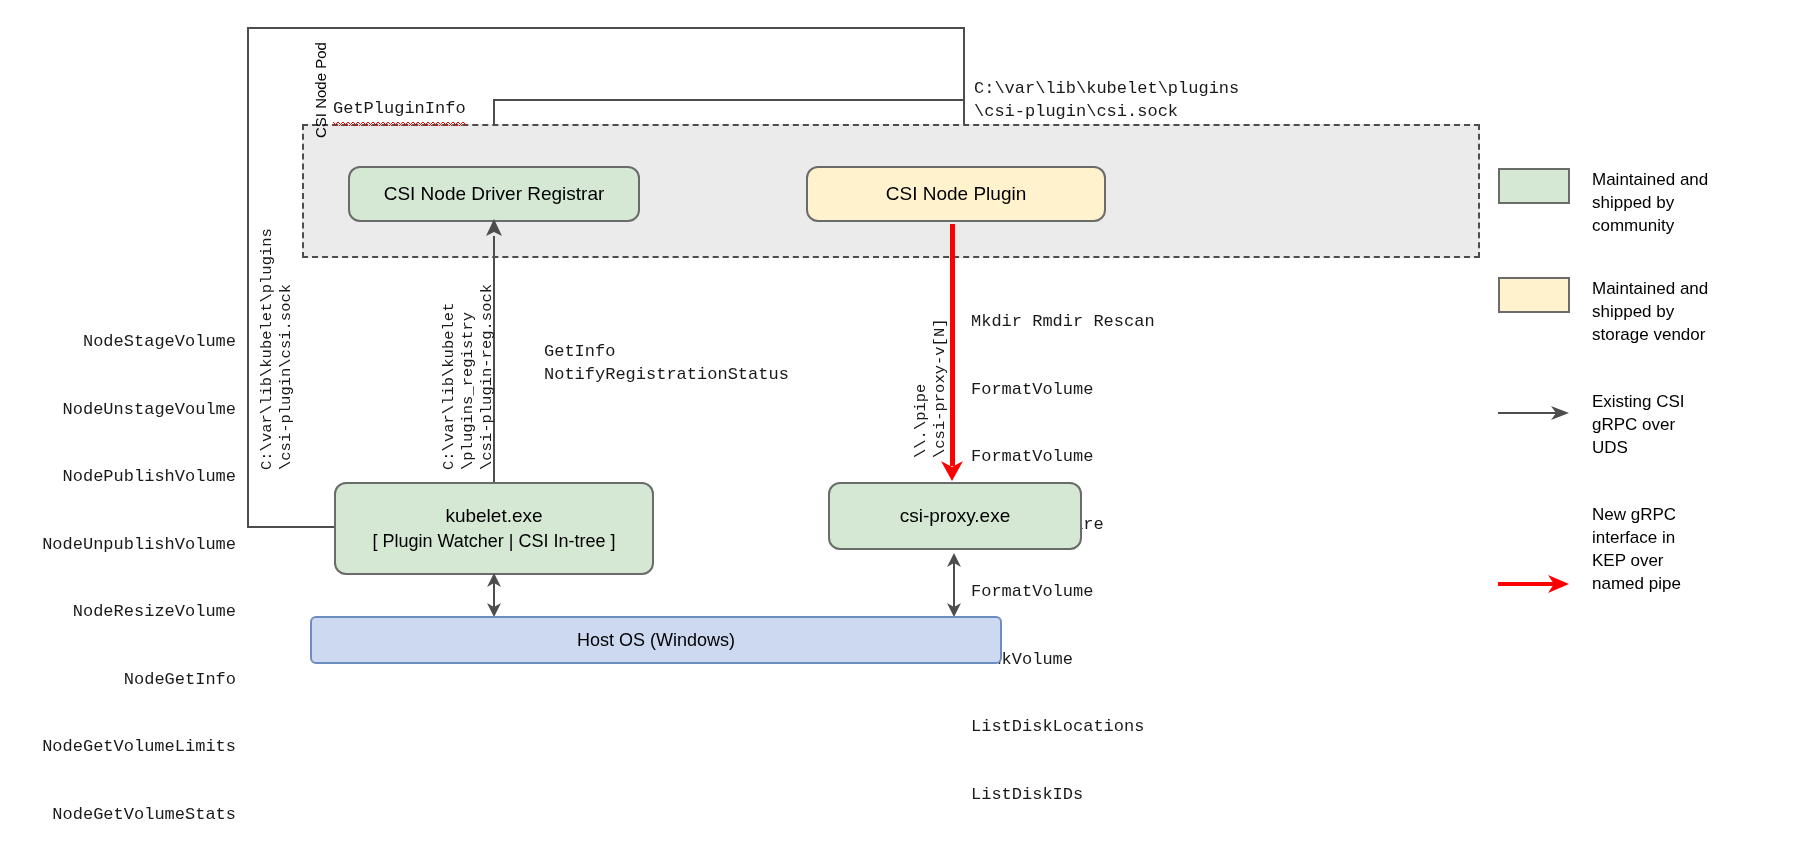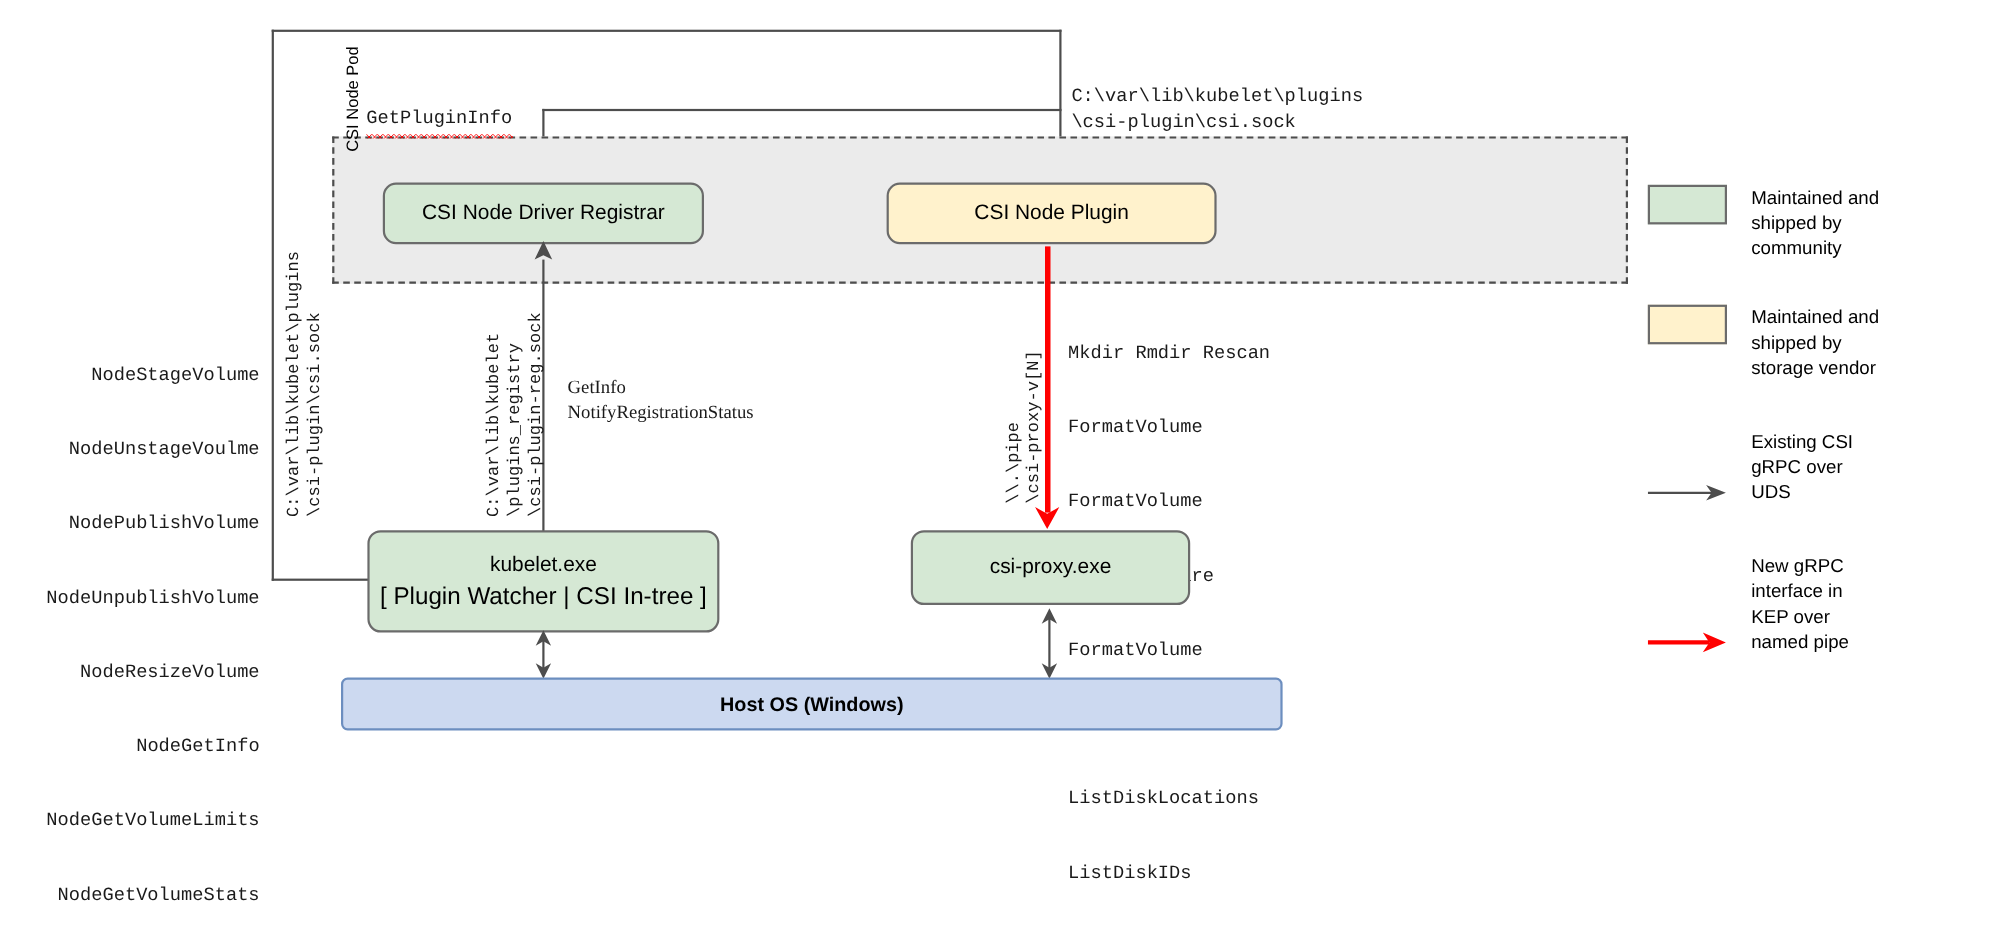--- a/index.html
+++ b/index.html
@@ -64,24 +64,24 @@
     text-align: center;
   }
   .box.green  { background: #d5e8d4; }
   .box.yellow { background: #fff2cc; }
   .box.blue   { background: #ccd9f0; border-color: #6c8ebf; border-radius: 6px; }
 
   .box-registrar { left: 348px; top: 166px; width: 292px; height: 56px; }
   .box-plugin    { left: 806px; top: 166px; width: 300px; height: 56px; }
   .box-kubelet   { left: 334px; top: 482px; width: 320px; height: 93px; }
   .box-csiproxy  { left: 828px; top: 482px; width: 254px; height: 68px; }
-  .box-hostos    { left: 310px; top: 616px; width: 856px; height: 48px; font-size: 18px; font-weight: bold; }
+  .box-hostos    { left: 310px; top: 616px; width: 692px; height: 48px; font-size: 18px; }
 
   .box-kubelet .line1 { font-size: 19px; }
-  .box-kubelet .line2 { font-size: 22px; margin-top: 4px; }
+  .box-kubelet .line2 { font-size: 18px; margin-top: 4px; }
 
   
   .ln { background: #4d4d4d; }
   .ln-v { width: 2px; }
   .ln-h { height: 2px; }
 
   .red { background: #ff0000; }
 
   
   .rot {
@@ -178,21 +178,21 @@
 
   <div class="abs ln ln-v" style="left:493px; top:236px; height:248px;"></div>
   <svg class="abs" width="20" height="20" style="left:484px; top:218px;">
     <polygon points="10,1 2,18 10,14 18,18" fill="#4d4d4d"></polygon>
   </svg>
 
   <div class="abs rot" style="left:440px; top:470px;">C:\var\lib\kubelet
 \plugins_registry
 \csi-plugin-reg.sock</div>
 
-  <div class="abs mono" style="left:516px; top:341px;font-family:Liberation Serif, serif;">GetInfo
+  <div class="abs mono" style="left:544px; top:341px;">GetInfo
 NotifyRegistrationStatus</div>
 
   <div class="abs red" style="left:950px; top:224px; width:5px; height:242px;"></div>
   <svg class="abs" width="26" height="22" style="left:939px; top:460px;">
     <polygon points="13,21 2,1 13,7 24,1" fill="#ff0000"></polygon>
   </svg>
 
   <div class="abs rot" style="left:912px; top:458px;">\\.\pipe
 \csi-proxy-v[N]</div>
 
@@ -242,21 +242,21 @@
 community</div>
     </div>
 
     <div style="display:flex; align-items:flex-start; gap:22px; margin-bottom:44px;">
       <div class="legend-swatch yellow"></div>
       <div class="legend-text">Maintained and
 shipped by
 storage vendor</div>
     </div>
 
-    <div style="display:flex; align-items:flex-end; gap:22px; margin-bottom:44px;">
+    <div style="display:flex; align-items:flex-start; gap:22px; margin-bottom:44px;">
       <svg width="72" height="22" style="margin-top:12px; flex:none;">
         <line x1="0" y1="11" x2="60" y2="11" stroke="#4d4d4d" stroke-width="2"></line>
         <polygon points="71,11 53,4 58,11 53,18" fill="#4d4d4d"></polygon>
       </svg>
       <div class="legend-text">Existing CSI
 gRPC over
 UDS</div>
     </div>
 
     <div style="display:flex; align-items:flex-end; gap:22px;">

